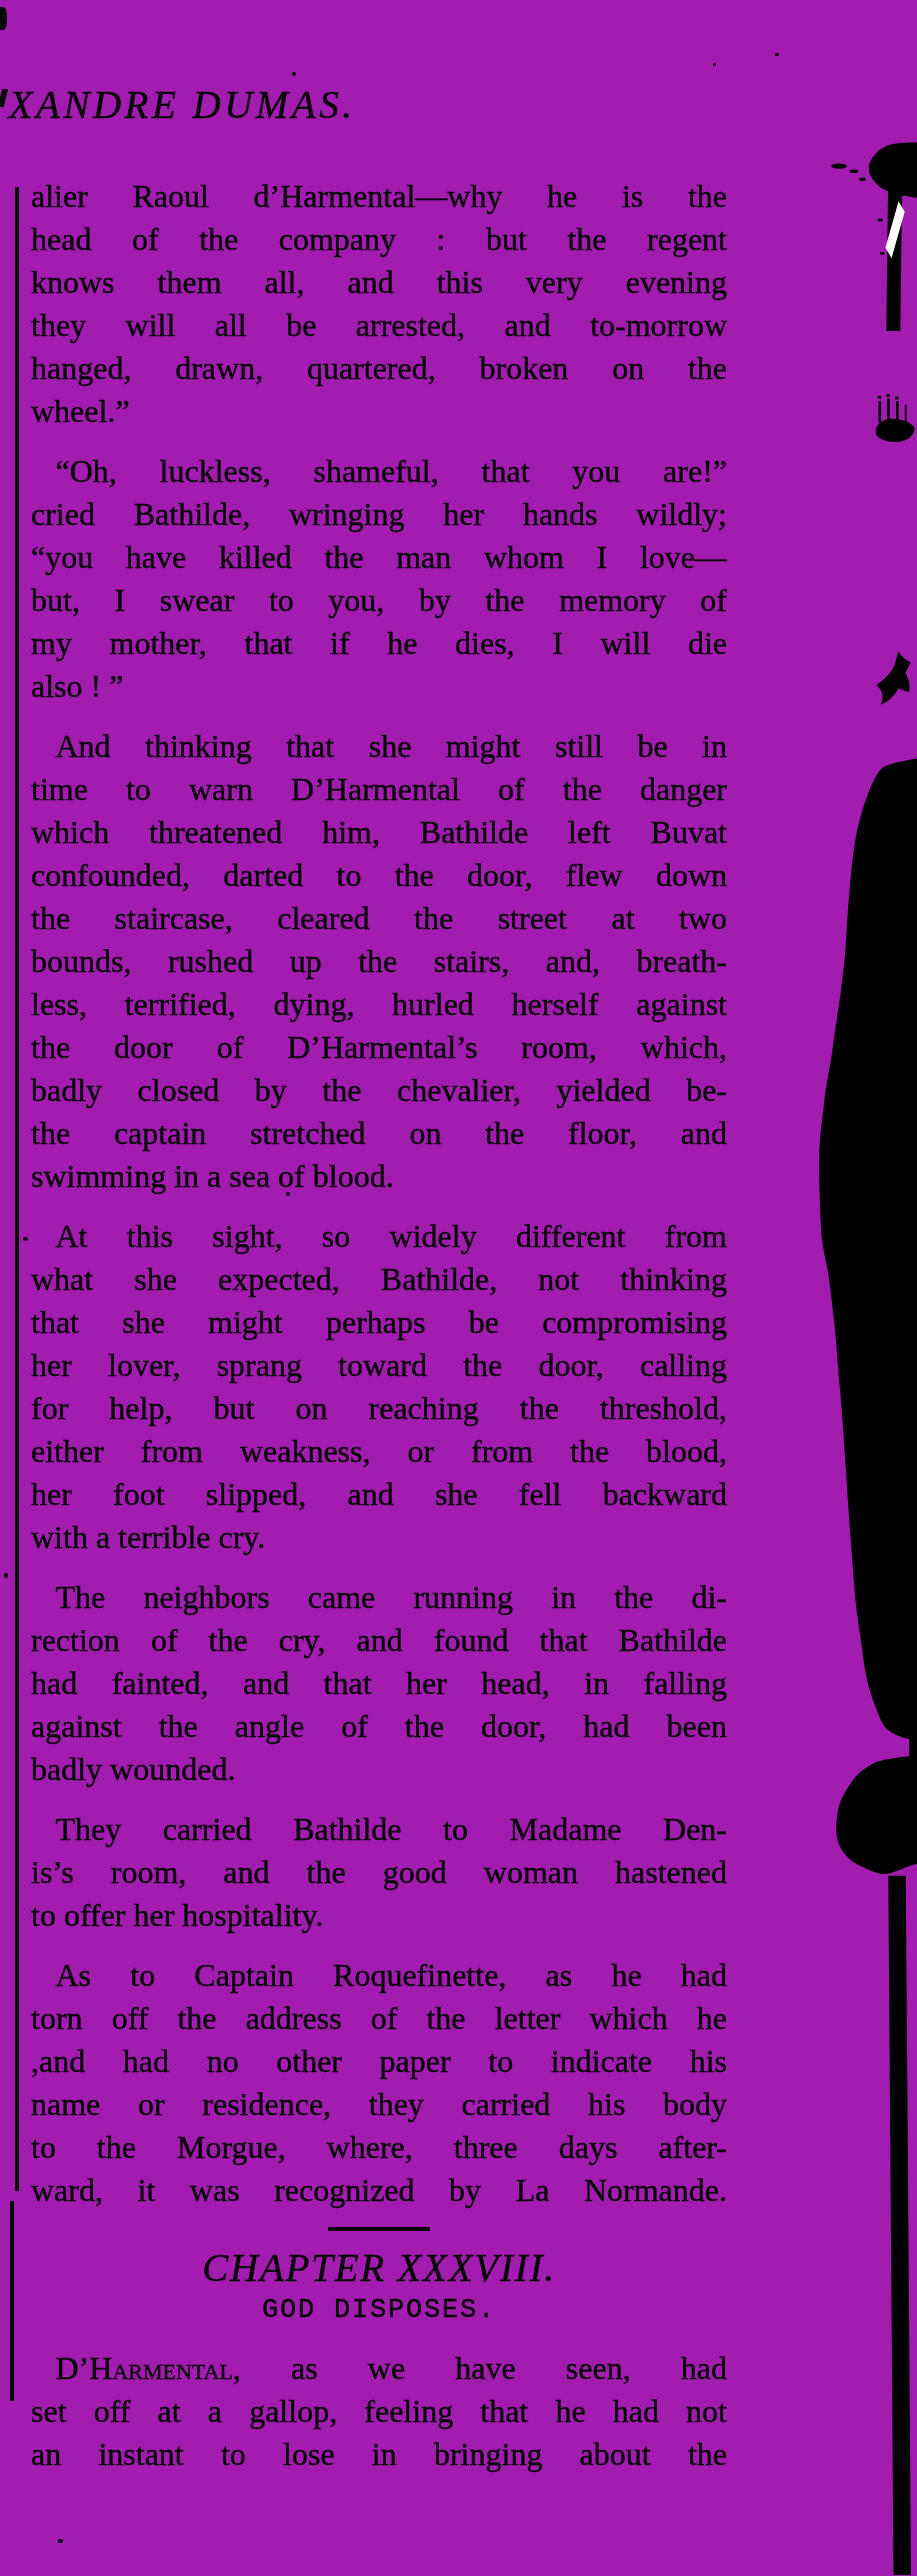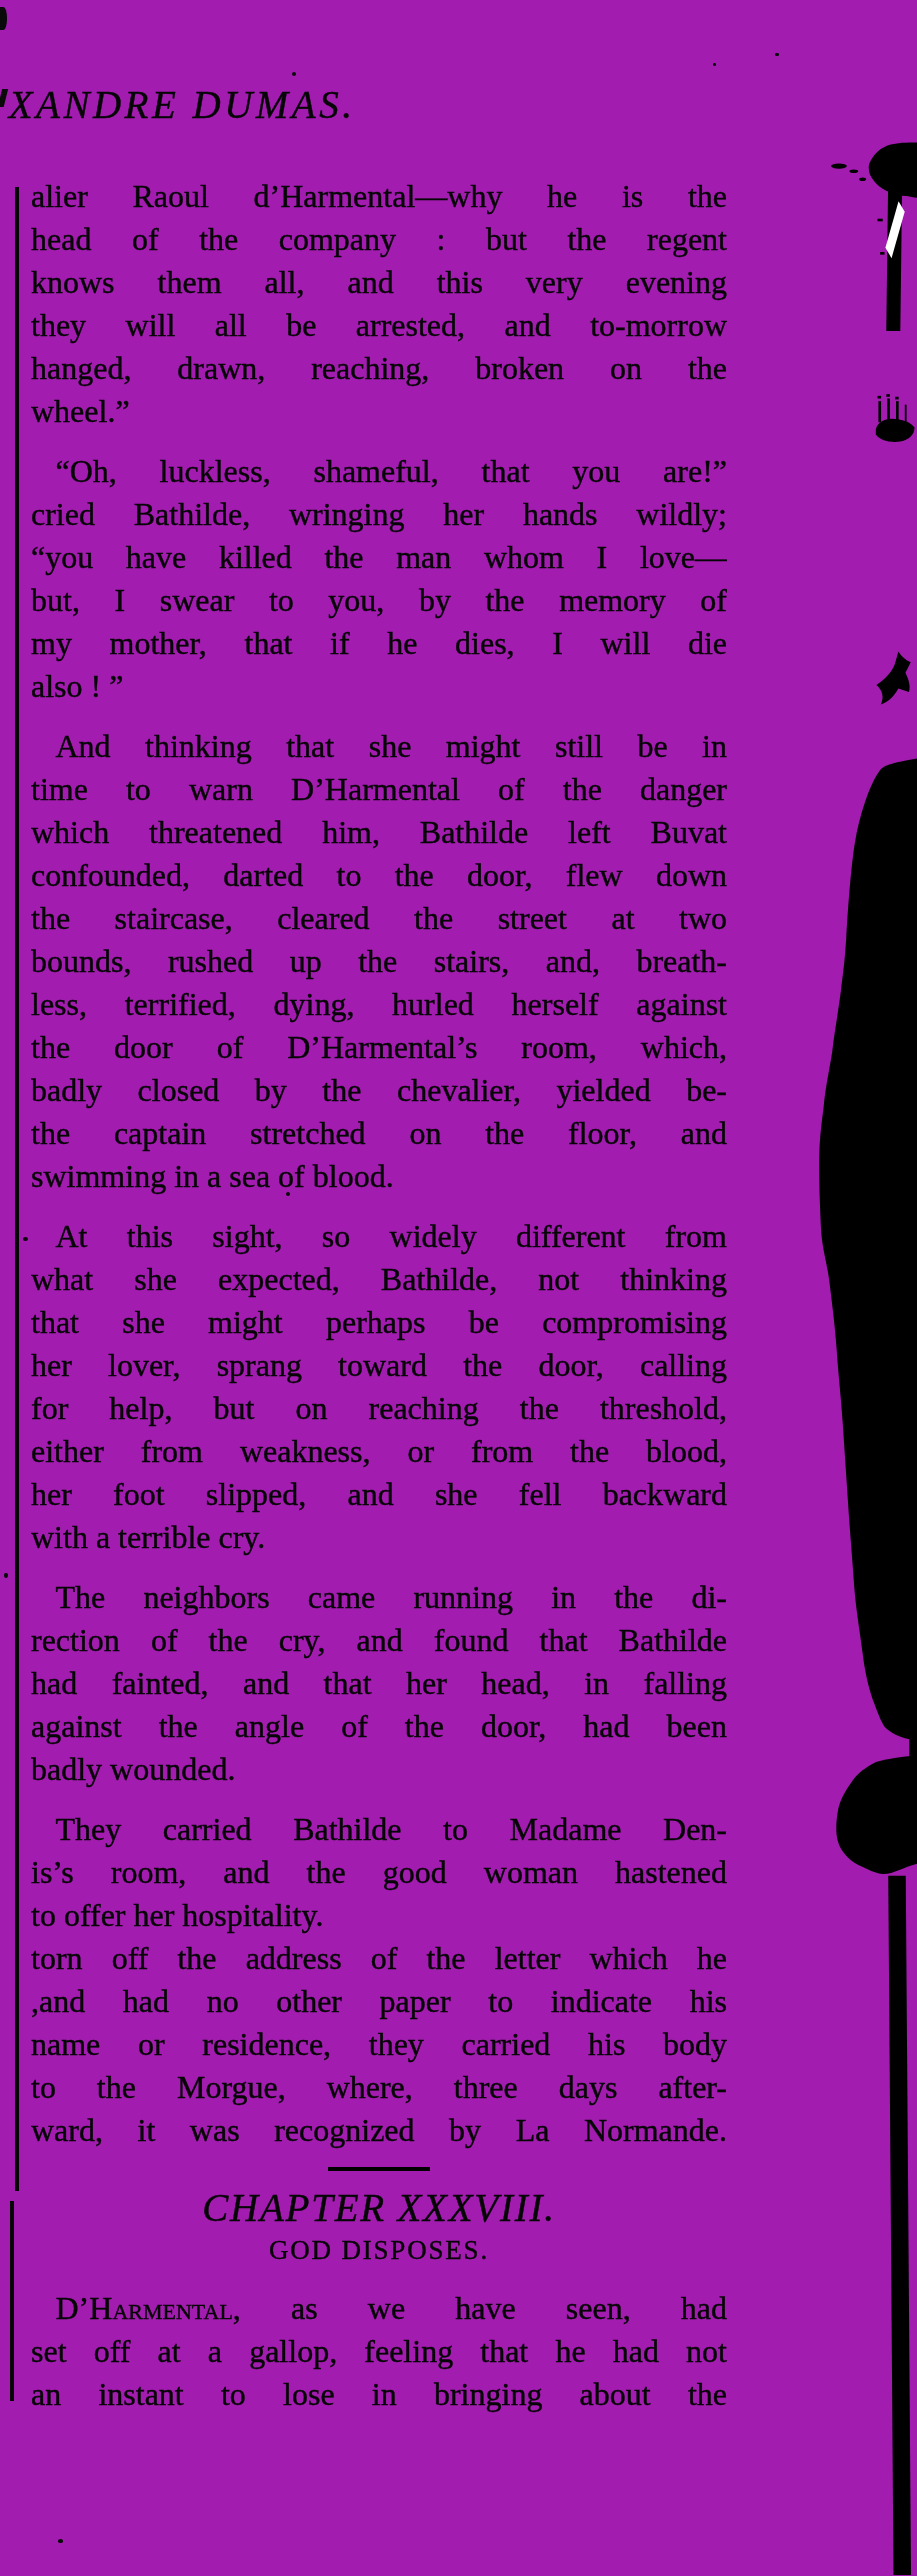--- a/index.html
+++ b/index.html
@@ -27,20 +27,21 @@
   .line.j::after { content:""; display:inline-block; width:100%; height:0; }
   .line.ind { padding-left:24.5px;margin-top:17px; }
   .lead { font-variant:small-caps; }
   .rule { width:102px; height:3.5px; background:#000; margin:15px auto 13px auto; }
   .chapter-heading {
     text-align:center; font-size:39px; line-height:47px; letter-spacing:1.8px;font-style:italic;
   }
   .chapter-subheading {
     text-align:center; font-size:27px; line-height:39px; letter-spacing:1.8px;
     margin-bottom:7px;
+    font-family:Liberation Mono, monospace;
   }
   
   .mline { position:absolute; background:#050505; }
   .mline-1 { left:15px; top:187px; width:3.5px; height:2004px; }
   .mline-2 { left:9.6px; top:2201px; width:4.4px; height:200px; }
   .speck { position:absolute; background:#0a0a0a; border-radius:45%; }
   .sp-corner { left:0px; top:7px; width:7px; height:23px; border-radius:0 60% 60% 0; }
   .sp-hdr { left:292px; top:72px; width:4.4px; height:4.4px; }
   .sp-a { left:713px; top:63px; width:2.6px; height:2.6px; }
   .sp-b { left:775px; top:53px; width:3.5px; height:2.6px; }
@@ -56,21 +57,21 @@
 <div class="page">
 
   <div class="header-sliver"></div>
   <div class="running-header">XANDRE DUMAS.</div>
 
   <div class="text-column">
       <div class="line j">alier Raoul d’Harmental—why he is the</div>
       <div class="line j">head of the company : but the regent</div>
       <div class="line j">knows them all, and this very evening</div>
       <div class="line j">they will all be arrested, and to-morrow</div>
-      <div class="line j">hanged, drawn, reaching, broken on the</div>
+      <div class="line j">hanged, drawn, quartered, broken on the</div>
       <div class="line">wheel.”</div>
       <div class="line j ind">“Oh, luckless, shameful, that you are!”</div>
       <div class="line j">cried Bathilde, wringing her hands wildly;</div>
       <div class="line j">“you have killed the man whom I love—</div>
       <div class="line j">but, I swear to you, by the memory of</div>
       <div class="line j">my mother, that if he dies, I will die</div>
       <div class="line">also ! ”</div>
       <div class="line j ind">And thinking that she might still be in</div>
       <div class="line j">time to warn D’Harmental of the danger</div>
       <div class="line j">which threatened him, Bathilde left Buvat</div>
@@ -91,20 +92,21 @@
       <div class="line j">her foot slipped, and she fell backward</div>
       <div class="line">with a terrible cry.</div>
       <div class="line j ind">The neighbors came running in the di-</div>
       <div class="line j">rection of the cry, and found that Bathilde</div>
       <div class="line j">had fainted, and that her head, in falling</div>
       <div class="line j">against the angle of the door, had been</div>
       <div class="line">badly wounded.</div>
       <div class="line j ind">They carried Bathilde to Madame Den-</div>
       <div class="line j">is’s room, and the good woman hastened</div>
       <div class="line">to offer her hospitality.</div>
+      <div class="line j ind">As to Captain Roquefinette, as he had</div>
       <div class="line j">torn off the address of the letter which he</div>
       <div class="line j">,and had no other paper to indicate his</div>
       <div class="line j">name or residence, they carried his body</div>
       <div class="line j">to the Morgue, where, three days after-</div>
       <div class="line j">ward, it was recognized by La Normande.</div>
       <div class="rule"></div>
       <div class="chapter-heading">CHAPTER XXXVIII.</div>
       <div class="chapter-subheading">GOD DISPOSES.</div>
       <div class="line j ind"><span class="lead">D’Harmental,</span><span> as we have seen, had</span></div>
       <div class="line j">set off at a gallop, feeling that he had not</div>

